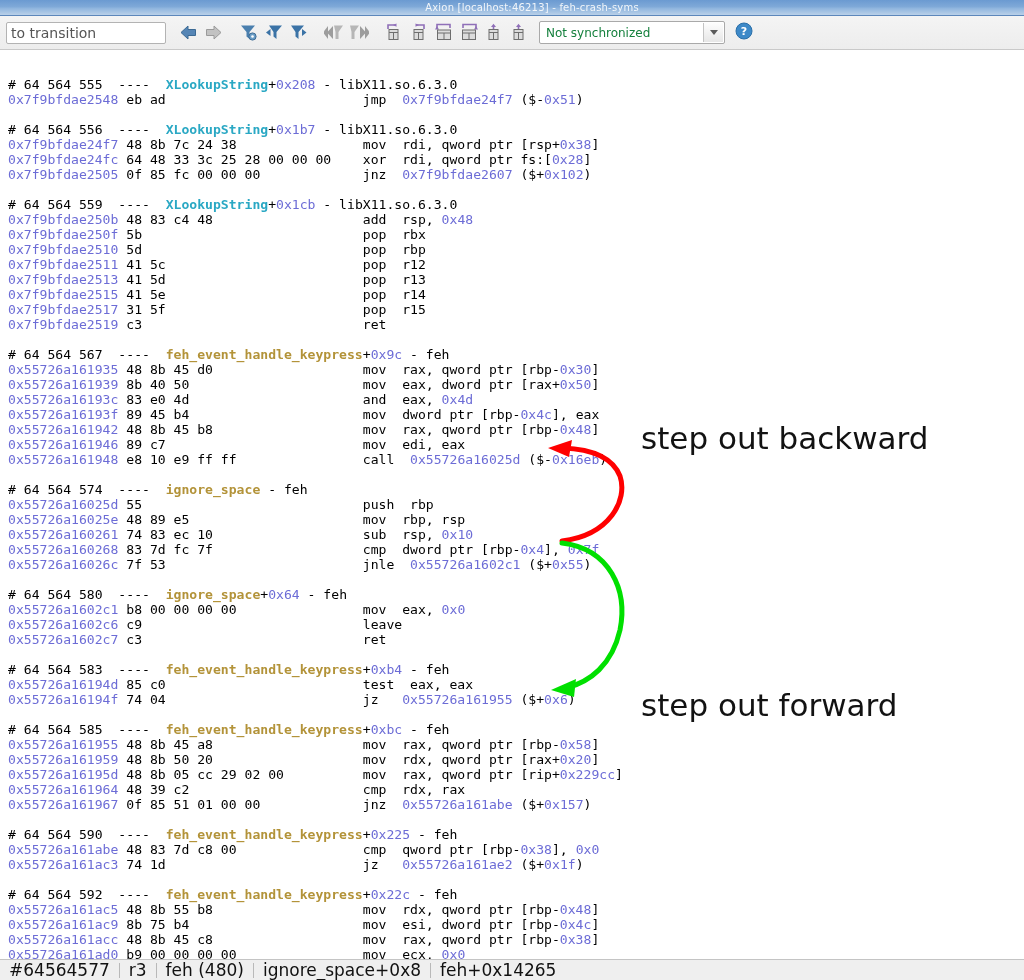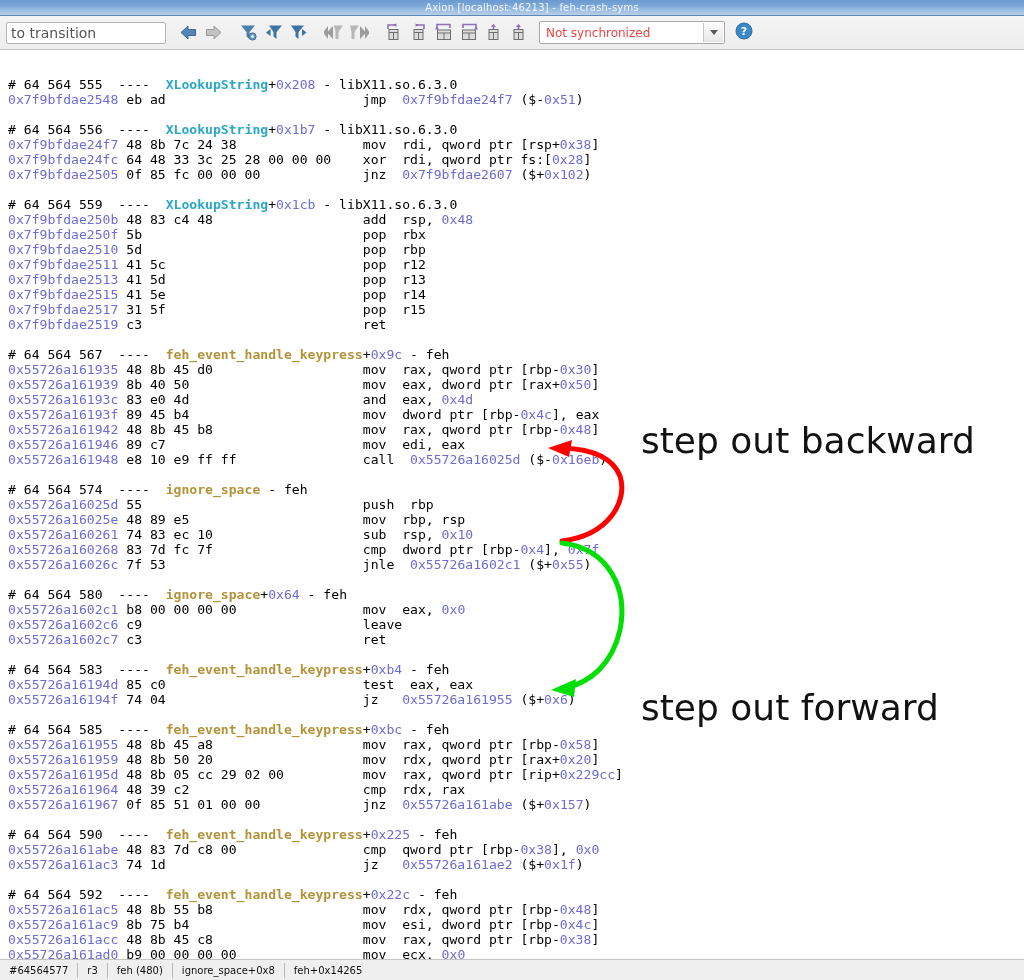--- a/index.html
+++ b/index.html
@@ -60,21 +60,21 @@
   }
   .tb-btn svg { display: block; }
 
   .sync-select {
     width: 186px; height: 23px;
     margin-left: 8px;
     border: 1px solid #a9a9a9;
     border-radius: 2px;
     background: #fff;
     display: flex; align-items: center;
-    font-size: 12px; color: #ef4444;
+    font-size: 12px; color: #15803d;
     padding-left: 6px;
     position: relative;
   }
   .sync-select .arrowbox {
     position: absolute; right: 1px; top: 1px;
     width: 20px; height: 19px;
     background: linear-gradient(to bottom,#fdfdfd,#e6e6e6);
     border-left: 1px solid #c3c3c3;
     display:flex; align-items:center; justify-content:center;
   }
@@ -106,36 +106,36 @@
   .sym    { color: #2aa8c4; font-weight: bold; }
   .symfeh { color: #b39339; font-weight: bold; }
   .hexn   { color: #6c6cd6; }
   .sel    { background: #2a86d4; color: #c8dcf0; }
 
   
   .anno-svg { position: absolute; top: 0; left: 0; width: 1024px; height: 980px; pointer-events: none; }
   .anno-label {
     position: absolute;
     font-family: "DejaVu Sans", sans-serif;
-    font-size: 36px;
+    font-size: 31px;
     color: #121212;
     white-space: nowrap;
   }
   #label-backward { left: 641px; top: 420px; }
   #label-forward  { left: 641px; top: 675px; margin-top: 12px; }
 
   
   .statusbar {
     position: absolute; bottom: 0; left: 0;
     width: 1024px; height: 21px;
     background: #efefef;
     border-top: 1px solid #c4c4c4;
     display: flex; align-items: center;
     font-family: "DejaVu Sans", sans-serif;
-    font-size: 10px;
+    font-size: 17px;
     color: #111;
   }
   .st-cell { padding: 0 9px; height: 21px; display: flex; align-items: center; }
   .st-div { width: 1px; height: 15px; background: #b9b9b9; }
   .st-grow { flex: 1; }
 </style>
 </head>
 <body>
 
 <div id="app">

